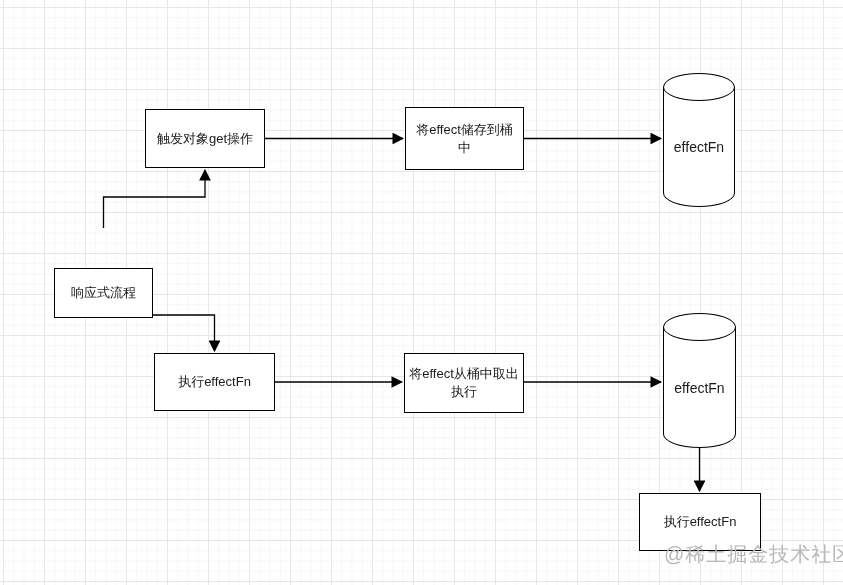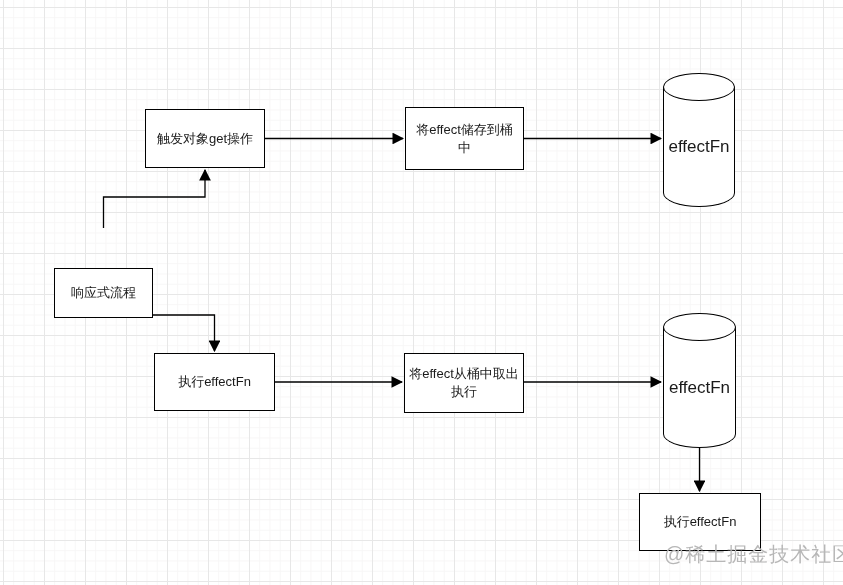--- a/index.html
+++ b/index.html
@@ -61,21 +61,21 @@
   }
   .cyl-label {
     position: absolute;
     left: 0; right: 0;
     top: 14px; bottom: 0;
     display: flex;
     align-items: center;
     justify-content: center;
     text-align: center;
     color: #1a1a1a;
-    font-size: 17px;
+    font-size: 14px;
   }
   .watermark {
     position: absolute;
     left: 664px;
     top: 541px;
     font-size: 20px;
     letter-spacing: 1px;
     color: #b7b7b7;
     white-space: nowrap;
     user-select: none;

